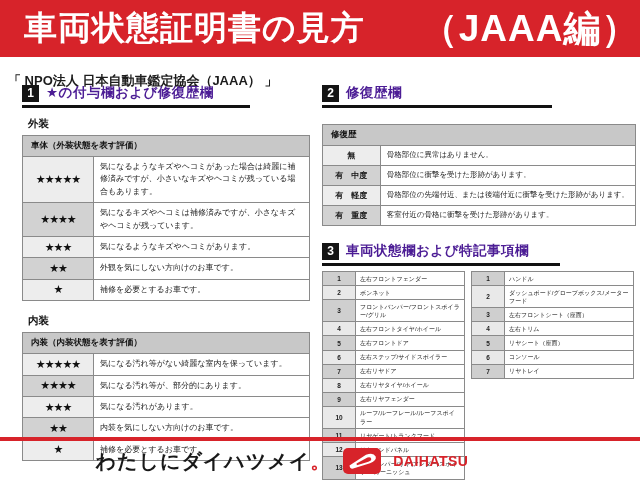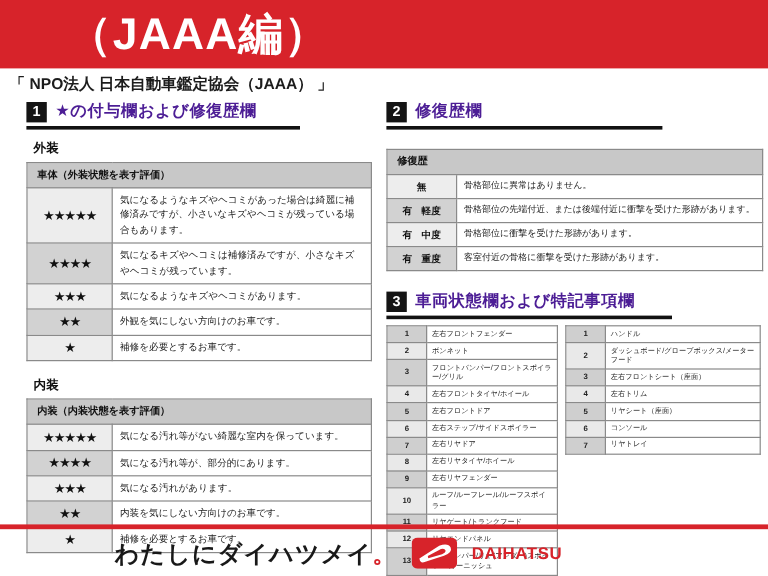--- a/index.html
+++ b/index.html
@@ -8,21 +8,21 @@
     font-family:"Liberation Sans","DejaVu Sans",sans-serif;
     color:#1f1f1f;-webkit-font-smoothing:antialiased;
   }
   
   .titlebar{
     position:absolute;left:0;top:0;width:640px;height:57px;
     background:#d7232a;display:flex;align-items:center;
   }
   .titlebar .t-main{color:#fff;font-weight:bold;font-size:33px;margin-left:24px;letter-spacing:1px;}
   .titlebar .t-sub{color:#fff;font-weight:bold;font-size:37px;margin-left:56px;letter-spacing:1px;}
-  .subtitle{position:absolute;left:8px;top:61px;font-size:13px;font-weight:bold;color:#1c1c1c;}
+  .subtitle{position:absolute;left:8px;top:72px;font-size:13px;font-weight:bold;color:#1c1c1c;}
   
   .sec-head{
     display:flex;align-items:center;gap:7px;
     border-bottom:3px solid #121212;padding-bottom:3px;
   }
   .sec-num{
     width:17px;height:17px;background:#141414;color:#fff;
     font-size:12px;font-weight:bold;display:flex;align-items:center;justify-content:center;
     flex:0 0 auto;
   }
@@ -72,20 +72,21 @@
   }
   .slogan{font-size:20px;font-weight:bold;color:#181818;letter-spacing:1px;white-space:nowrap;}
   .slogan .period{color:#d7232a;}
   .d-mark{width:38px;height:26px;flex:0 0 auto;}
   .brand{font-size:14px;font-weight:bold;color:#d7232a;letter-spacing:.5px;}
 </style>
 </head>
 <body>
 
 <div class="titlebar">
+  <span class="t-main">車両状態証明書の見方</span>
   <span class="t-sub">（JAAA編）</span>
 </div>
 <div class="subtitle">「 NPO法人 日本自動車鑑定協会（JAAA） 」</div>
 
 <div class="col-left">
 
   <div class="sec-head" style="width:228px;">
     <span class="sec-num">1</span>
     <span class="sec-title">★の付与欄および修復歴欄</span>
   </div>
@@ -165,26 +166,26 @@
       <tr>
           <th colspan="2">修復歴</th>
         </tr>
     </thead>
     <tbody>
         <tr>
         <td class="lab">無</td>
         <td class="desc">骨格部位に異常はありません。</td>
       </tr>
         <tr>
+        <td class="lab">有　中度</td>
+        <td class="desc">骨格部位に衝撃を受けた形跡があります。</td>
+      </tr>
+        <tr>
         <td class="lab">有　軽度</td>
         <td class="desc">骨格部位の先端付近、または後端付近に衝撃を受けた形跡があります。</td>
-      </tr>
-        <tr>
-        <td class="lab">有　中度</td>
-        <td class="desc">骨格部位に衝撃を受けた形跡があります。</td>
       </tr>
         <tr>
         <td class="lab">有　重度</td>
         <td class="desc">客室付近の骨格に衝撃を受けた形跡があります。</td>
       </tr>
       </tbody>
   </table>
 
   <div class="sec-head" style="width:238px;margin-top:16px;">
     <span class="sec-num">3</span>

